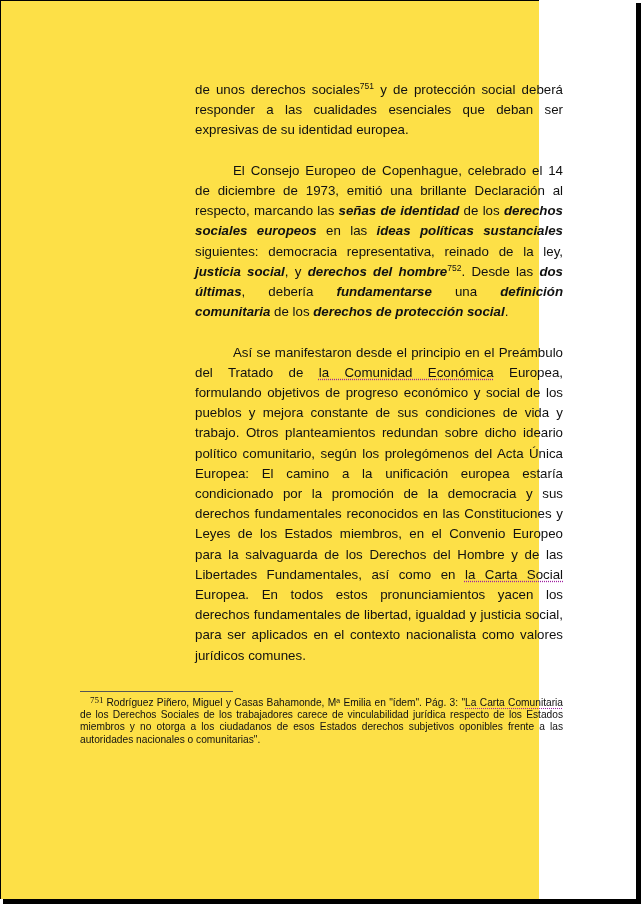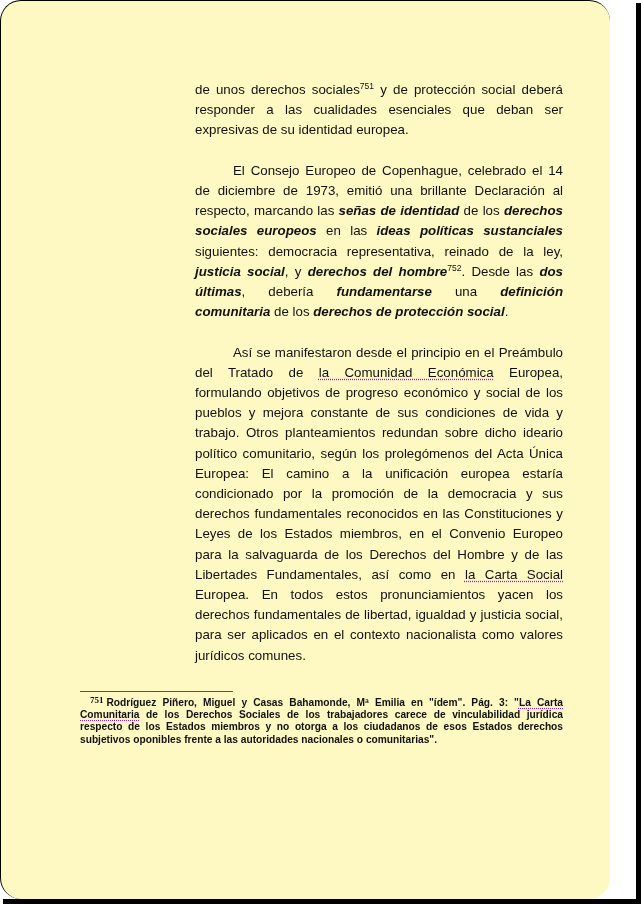--- a/index.html
+++ b/index.html
@@ -10,27 +10,26 @@
     body {
       width: 641px;
       height: 904px;
       position: relative;
       overflow: hidden;
     }
     .page {
       position: absolute;
       left: 0;
       top: 0;
-      width: 610px;
+      width: 539px;
       height: 899px;
       box-sizing: border-box;
       border-top: 1px solid #000;
       border-left: 1px solid #000;
-      background: #fef9c3;
-      border-radius: 21px;
+      background: #fde047;
     }
     .shadow-right {
       position: absolute;
       left: 636px;
       top: 3px;
       width: 5px;
       height: 901px;
       background: #000;
     }
     .shadow-bottom {
@@ -82,21 +81,20 @@
     .footnotes {
       position: absolute;
       left: 79px;
       top: 696px;
       width: 483px;
       font-family: "Liberation Sans", sans-serif;
       font-size: 10.2px;
       line-height: 12.2px;
       color: #111;
       text-align: justify;
-      font-weight: bold;
     }
     .footnotes p {
       margin: 0 0 14px 0;
       text-indent: 10px;
     }
     .footnotes .fn-num {
       font-family: "Liberation Serif", serif;
       font-size: 9px;
       vertical-align: 3px;
       line-height: 0;

